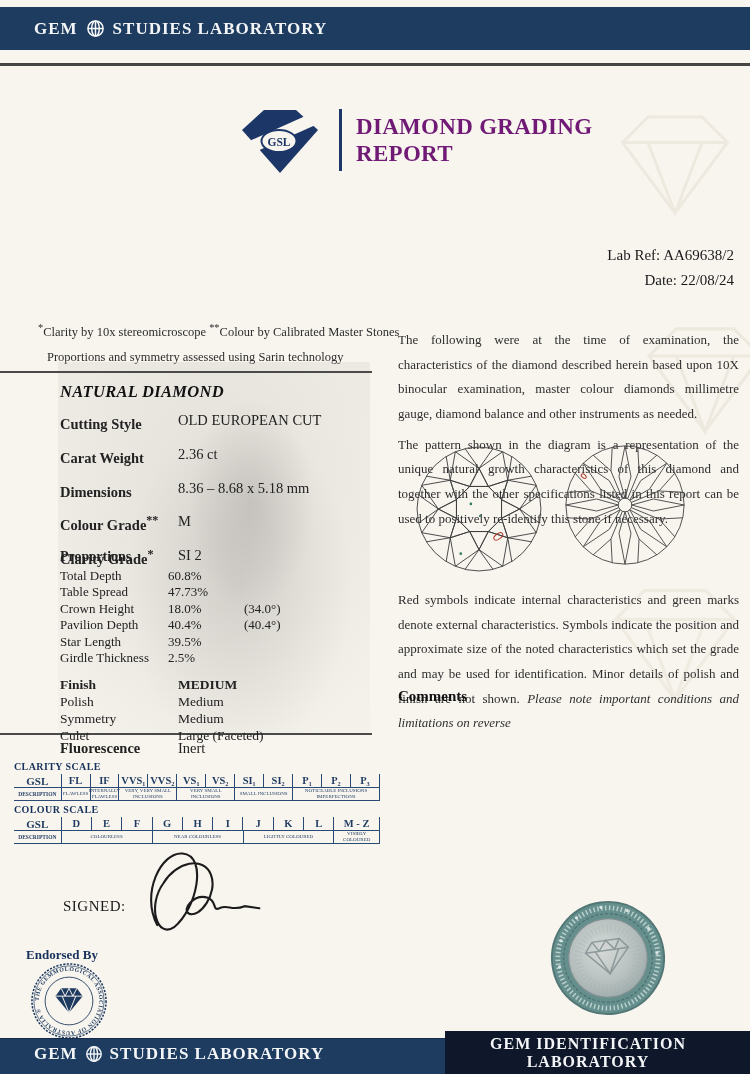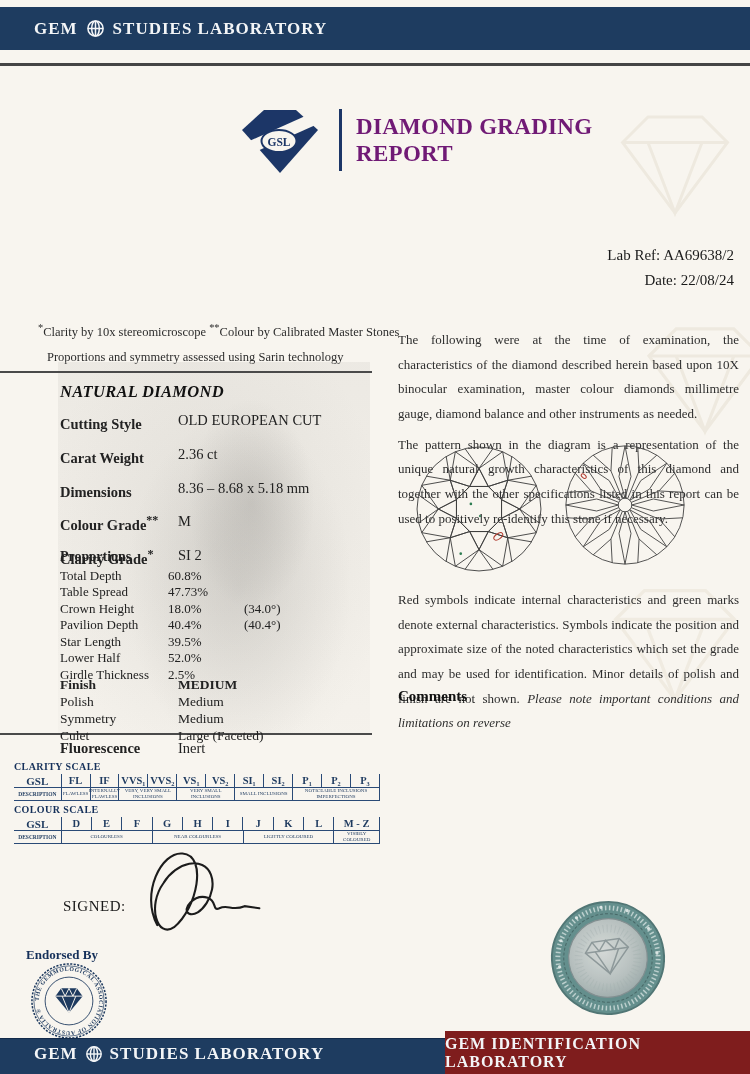--- a/index.html
+++ b/index.html
@@ -2,25 +2,25 @@
 <html><head>
 <meta charset="utf-8">
 <style>
   html,body{margin:0;padding:0;background:#e9e6df;}
   .page{position:relative;width:750px;height:1074px;background:#f8f5ef;overflow:hidden;
         font-family:"Liberation Serif", serif;color:#222;}
   
   .banner{position:absolute;left:0;top:7px;width:100%;height:43px;background:#1e3c60;
           display:flex;align-items:center;}
   .banner-inner{display:flex;align-items:center;gap:8px;margin-left:34px;}
-  .brand-text{color:#f3f5f7;font-weight:bold;font-size:17px;letter-spacing:1px;}
+  .brand-text{color:#f3f5f7;font-weight:bold;font-size:17px;letter-spacing:1px;text-align:center;}
   .rule-dark{position:absolute;left:0;top:63px;width:100%;height:3px;background:#454545;}
   .footer{position:absolute;left:0;top:1038px;width:100%;height:36px;background:#1e3c60;border-top:1px solid #132a4a;}
   .footer-left{position:absolute;left:34px;top:1044px;display:flex;align-items:center;gap:7px;}
-  .footer-right{position:absolute;left:445px;right:0;top:1031px;height:43px;background:#7f1d1d;
+  .footer-right{position:absolute;left:445px;right:0;top:1031px;height:43px;background:#0f172a;
           display:flex;align-items:center;justify-content:flex-end;padding-right:19px;box-sizing:border-box;}
   .footer-right .brand-text{font-size:16px;}
   
   .wm{position:absolute;opacity:.55;pointer-events:none;}
   .photo{position:absolute;left:58px;top:362px;width:312px;height:372px;pointer-events:none;
      background:
        radial-gradient(ellipse 90px 150px at 62% 38%, rgba(110,108,104,.20), transparent 70%),
        radial-gradient(ellipse 150px 230px at 58% 60%, rgba(140,138,134,.22), transparent 75%),
        radial-gradient(ellipse 220px 300px at 50% 50%, rgba(170,168,162,.20), transparent 80%),
        linear-gradient(180deg, rgba(195,192,186,.22), rgba(214,211,205,.10));}
@@ -270,25 +270,20 @@
         <span class="lab">Pavilion Depth</span>
         <span class="val">40.4%</span>
         <span class="ext">(40.4°)</span>
       </div>
     <div class="prow">
         <span class="lab">Star Length</span>
         <span class="val">39.5%</span>
         <span class="ext"></span>
       </div>
     <div class="prow">
-        <span class="lab">Lower Half</span>
-        <span class="val">52.0%</span>
-        <span class="ext"></span>
-      </div>
-    <div class="prow">
         <span class="lab">Girdle Thickness</span>
         <span class="val">2.5%</span>
         <span class="ext"></span>
       </div>
   </div>
 
   <div class="finish">
     <div class="frow2 hd">
         <span class="lab">Finish</span>
         <span>MEDIUM</span>

